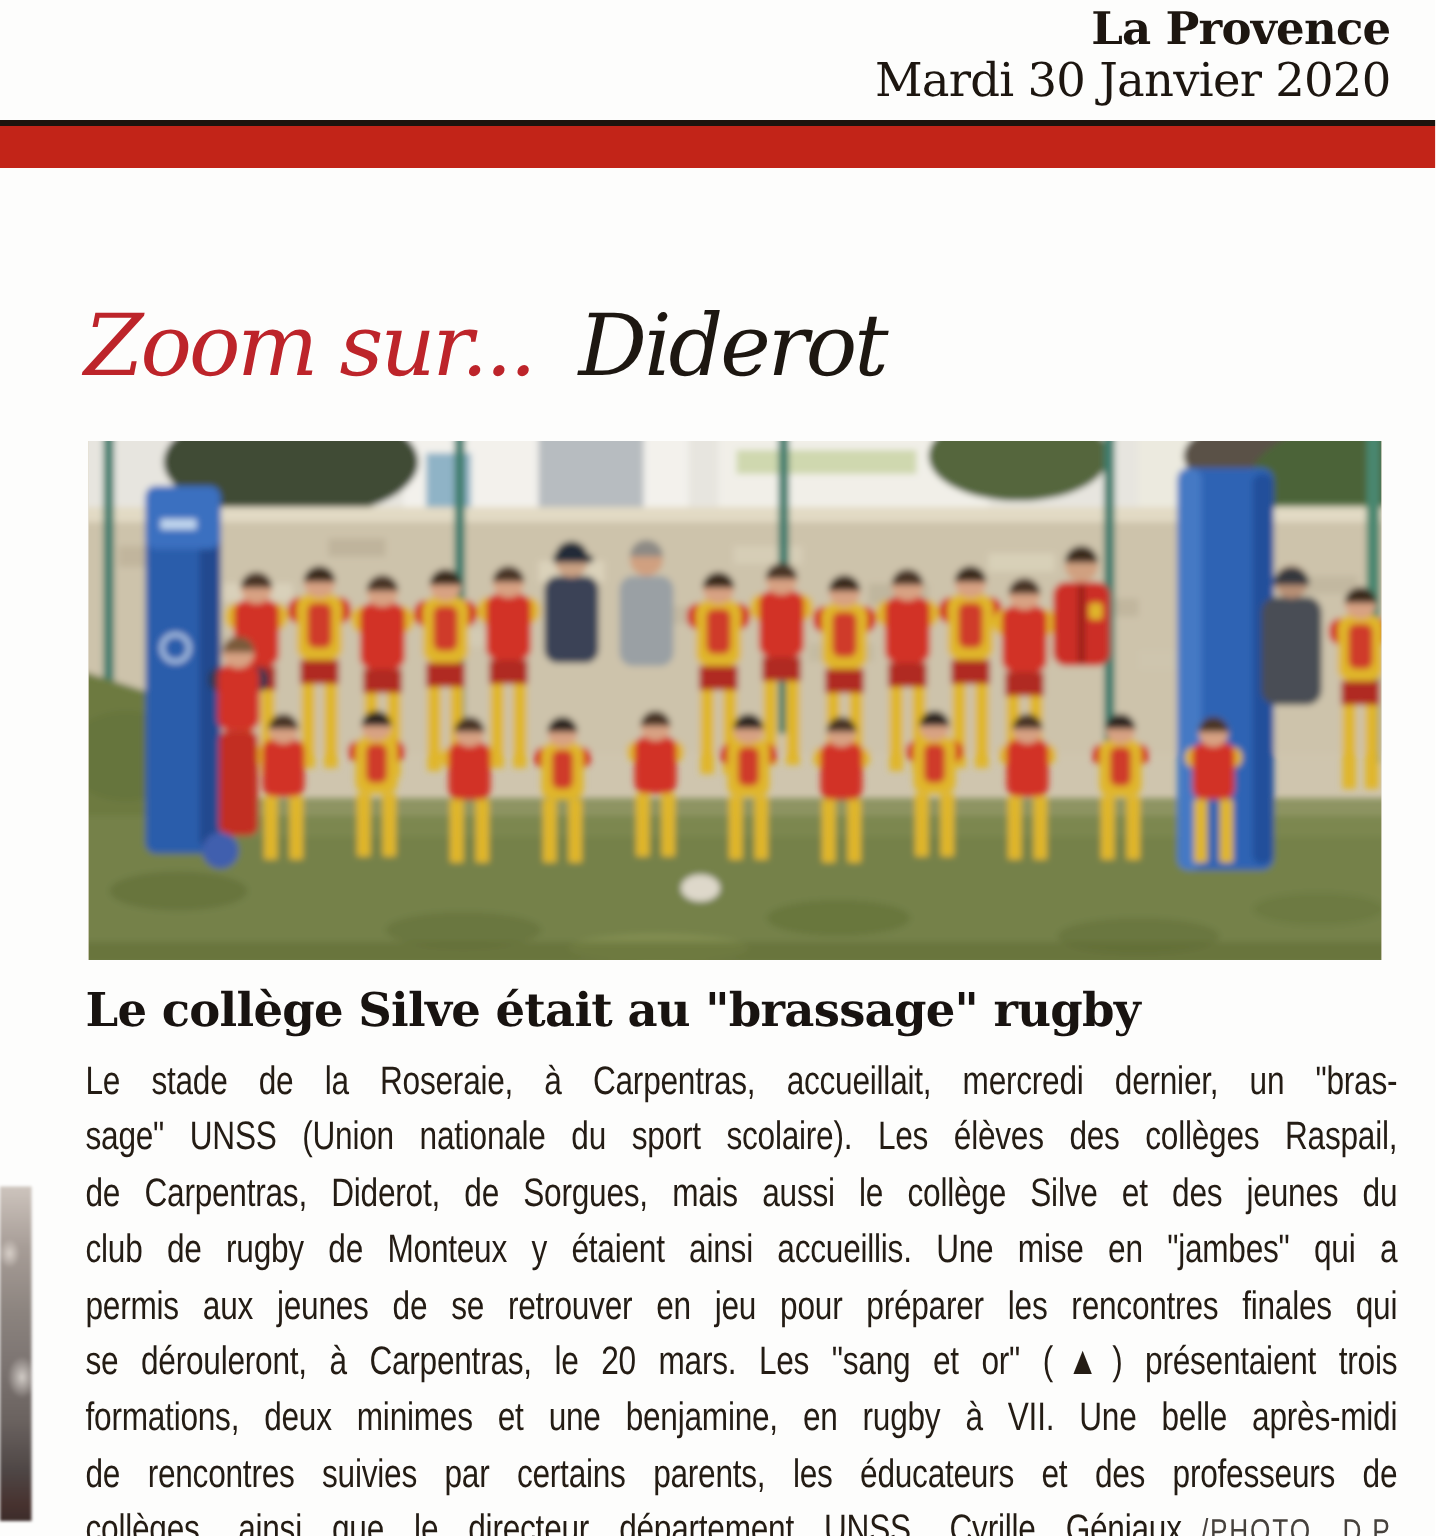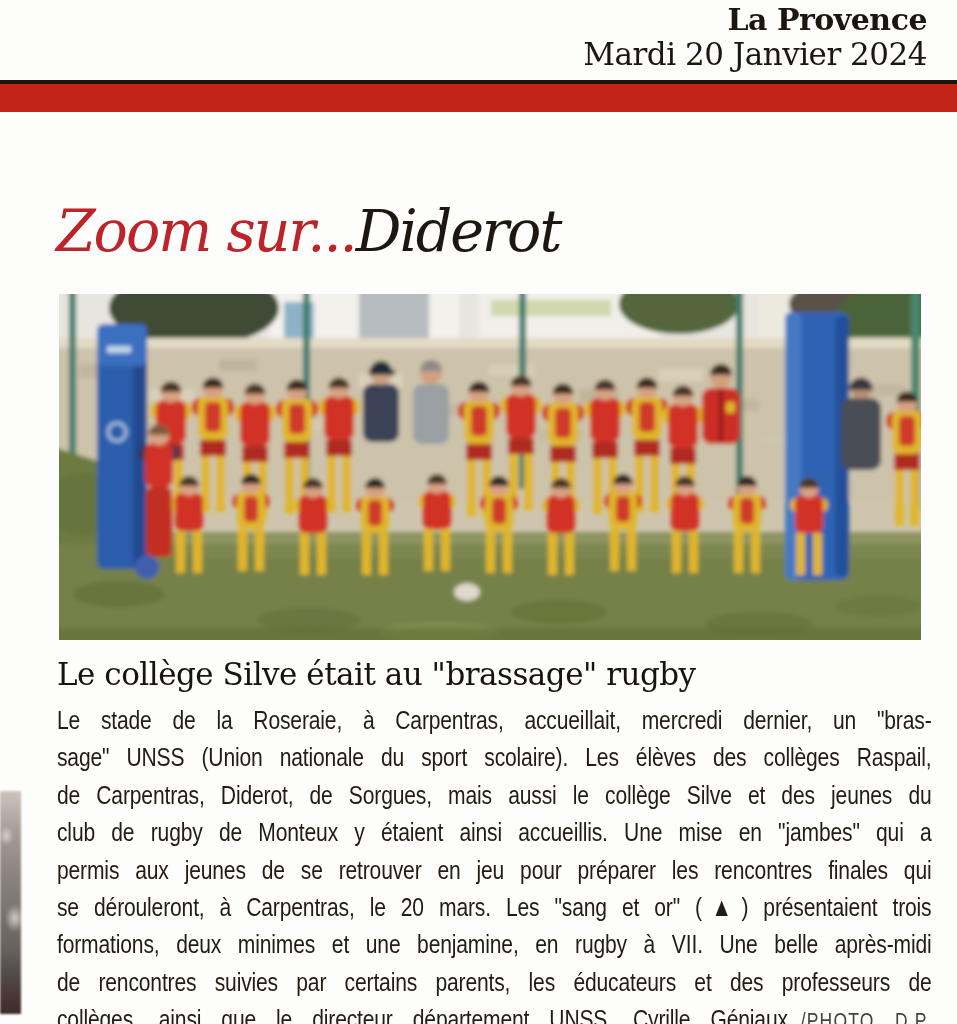--- a/index.html
+++ b/index.html
@@ -9,49 +9,49 @@
   }
   
   .masthead{position:absolute;top:3px;right:30px;text-align:right;color:#1d1610;}
   .masthead-title{font-family:"DejaVu Serif",serif;font-weight:700;font-size:30px;line-height:34px;letter-spacing:-0.5px;}
   .masthead-date{font-family:"DejaVu Serif",serif;font-weight:400;font-size:31px;line-height:34px;letter-spacing:-0.5px;}
   .rule-black{position:absolute;left:0;top:80px;width:957px;height:4px;background:#1d140e;}
   .rule-red{position:absolute;left:0;top:84px;width:957px;height:28px;background:#c22418;}
   
   .headline{position:absolute;left:56px;top:200px;font-family:"DejaVu Serif",serif;
     font-style:italic;font-size:57px;line-height:62px;letter-spacing:-2px;white-space:nowrap;}
-  .headline .kicker{color:#bd242a;margin-right:0;}
+  .headline .kicker{color:#bd242a;margin-right:30px;}
   .headline .subject{color:#1d1711;}
   
   .photo-frame{position:absolute;left:59px;top:294px;width:862px;height:346px;overflow:hidden;background:#cfc5ae;}
   .photo-frame svg{display:block;}
   
   .article{position:absolute;left:57px;top:656px;width:874px;}
-  .article-title{margin:0 0 9px 0;font-family:"DejaVu Serif",serif;font-weight:400;
+  .article-title{margin:0 0 9px 0;font-family:"DejaVu Serif",serif;font-weight:700;
     font-size:31px;line-height:37px;letter-spacing:-0.5px;color:#181310;}
   .article-body{width:1100px;transform:scaleX(0.795);transform-origin:0 0;}
   .body-line{font-size:26.5px;line-height:37.4px;color:#241c14;letter-spacing:-0.2px;
     text-align:justify;text-align-last:justify;white-space:normal;}
   .photo-credit{font-size:22px;letter-spacing:1.5px;color:#46413c;margin-left:9px;}
   
   .left-fragment{position:absolute;left:0;top:791px;width:21px;height:223px;
     background:
       radial-gradient(ellipse 14px 20px at 70% 57%, #d2ccc7 0%, rgba(210,204,199,0) 70%),
       radial-gradient(ellipse 10px 14px at 30% 20%, #d8d0c9 0%, rgba(216,208,201,0) 70%),
       linear-gradient(180deg,#cdc4bd 0%,#a79d97 18%,#8b837e 38%,#7d7572 52%,#6a625f 70%,#4e4645 85%,#47322f 95%,#3c2c2a 100%);
     filter:blur(1.2px);}
 </style>
 </head>
 <body>
 
 <div class="page">
 
   <div class="masthead">
     <div class="masthead-title">La Provence</div>
-    <div class="masthead-date">Mardi 20 Janvier 2024</div>
+    <div class="masthead-date">Mardi 30 Janvier 2020</div>
   </div>
 
   <div class="rule-black"></div>
   <div class="rule-red"></div>
 
   <div class="headline">
     <span class="kicker">Zoom sur...</span><span class="subject">Diderot</span>
   </div>
 
   <div class="photo-frame">

